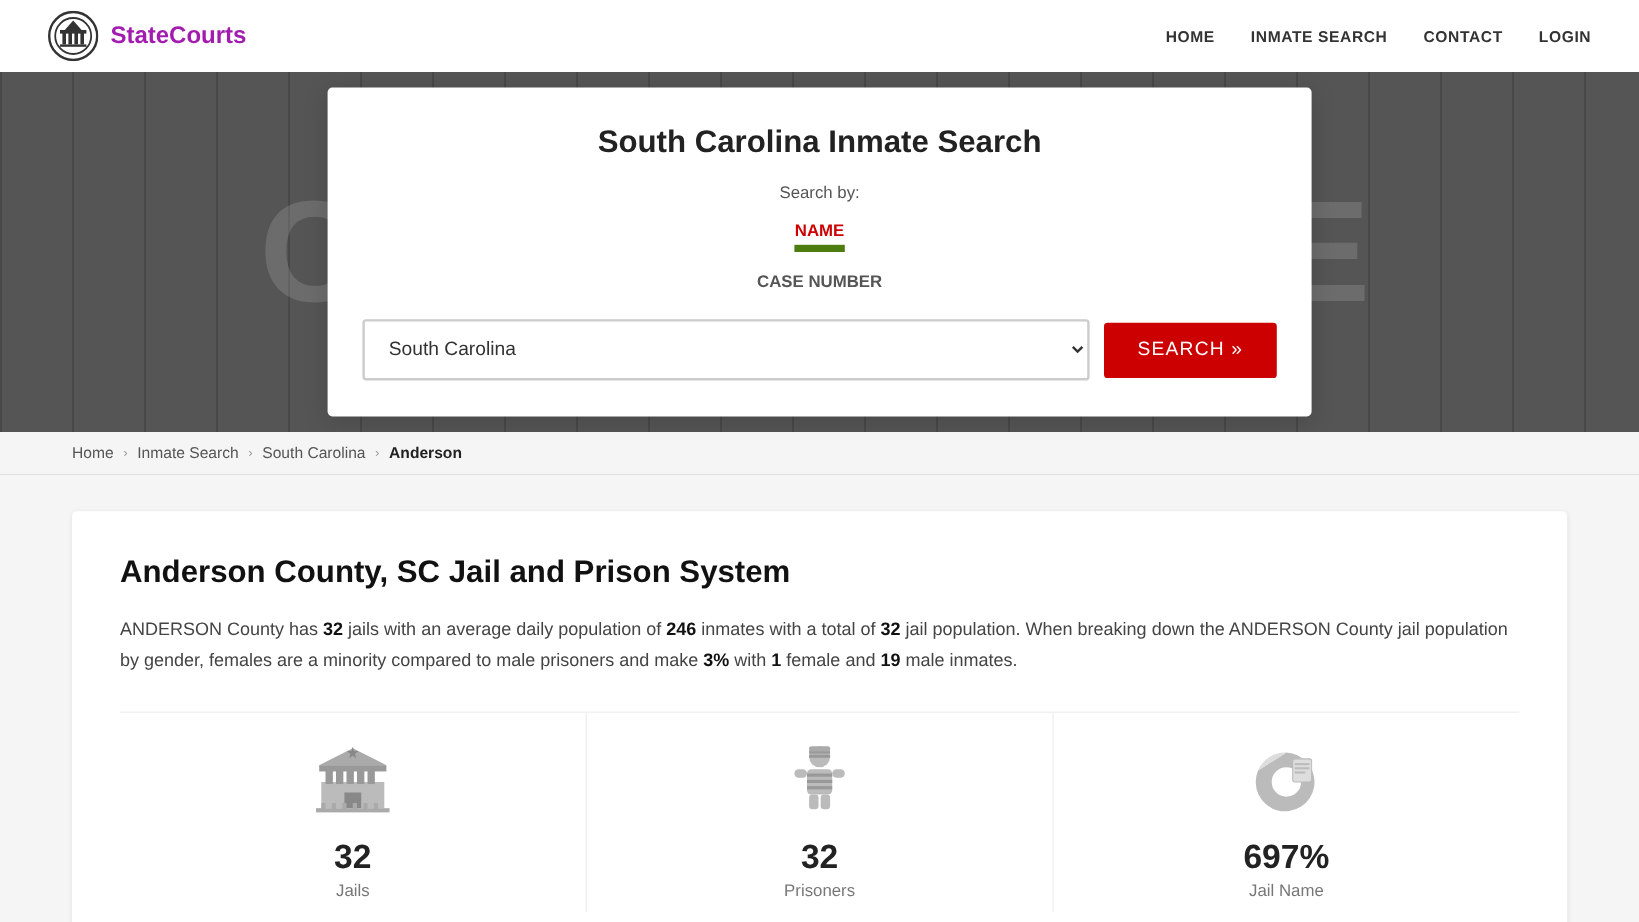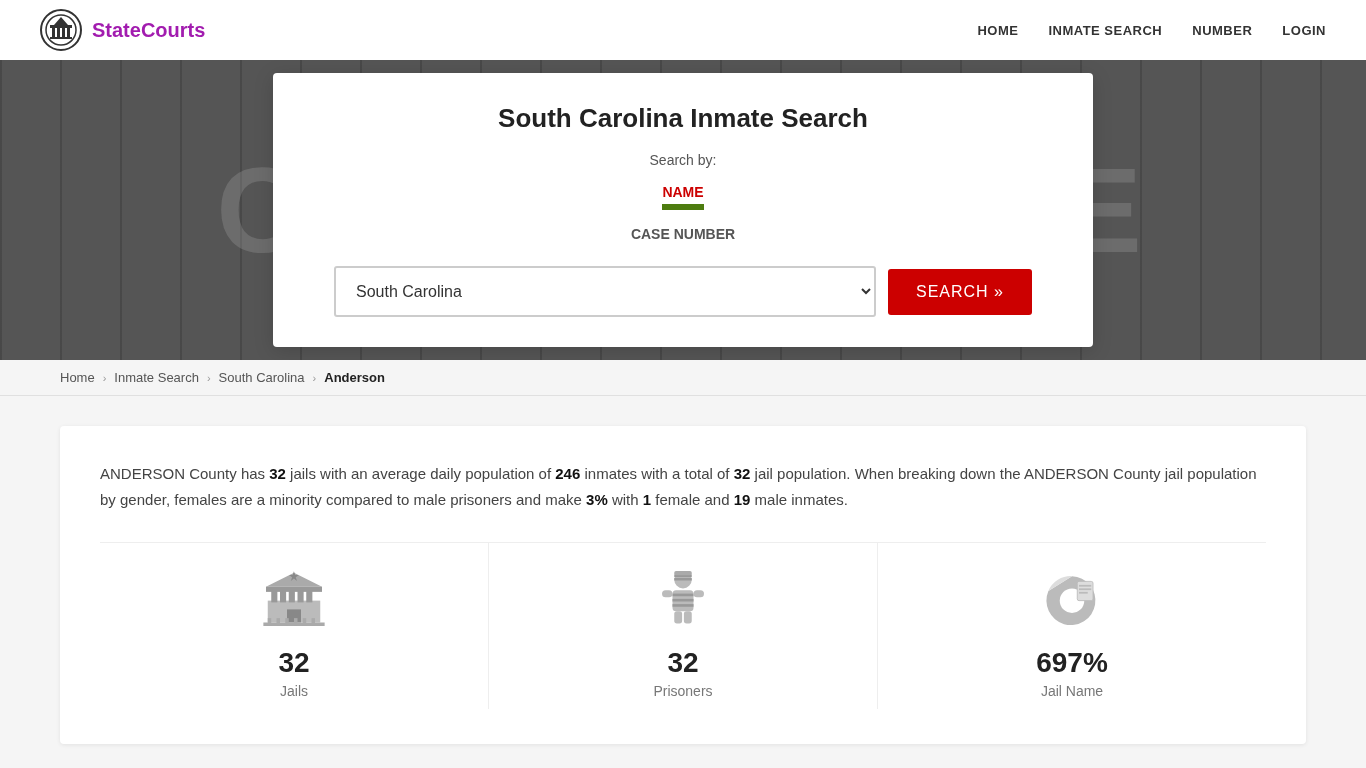--- a/index.html
+++ b/index.html
@@ -77,21 +77,21 @@
       white-space: nowrap;
       user-select: none;
     }
 
     
     .search-card {
       position: relative;
       z-index: 5;
       background: white;
       border-radius: 4px;
-      padding: 30px 61px;
+      padding: 30px 29px;
       width: 820px;
       box-shadow: 0 4px 20px rgba(0,0,0,0.15);
     }
     .search-card-title {
       text-align: center;
       font-size: 26px;
       font-weight: bold;
       color: #222;
       margin-bottom: 18px;
     }
@@ -266,21 +266,21 @@
       <rect x="10" y="16" width="22" height="3" fill="#333"></rect>
       <rect x="10" y="28" width="22" height="2" fill="#333"></rect>
 
       <polygon points="21,8 14,16 28,16" fill="#333"></polygon>
     </svg>
     <span class="logo-text">StateCourts</span>
   </div>
   <nav class="nav-links">
     <a class="nav-link">HOME</a>
     <a class="nav-link">INMATE SEARCH</a>
-    <a class="nav-link">NUMBER</a>
+    <a class="nav-link">CONTACT</a>
     <a class="nav-link">LOGIN</a>
   </nav>
 </header>
 
 <section class="hero">
   <div class="hero-bg">
     <span class="hero-bg-text">COURTHOUSE</span>
   </div>
   <div class="search-card">
     <h1 class="search-card-title">South Carolina Inmate Search</h1>
@@ -302,20 +302,21 @@
   <span class="breadcrumb-sep">›</span>
   <a>Inmate Search</a>
   <span class="breadcrumb-sep">›</span>
   <a>South Carolina</a>
   <span class="breadcrumb-sep">›</span>
   <span class="breadcrumb-current">Anderson</span>
 </nav>
 
 <main class="main-content">
   <div class="content-card">
+    <h2 class="county-title">Anderson County, SC Jail and Prison System</h2>
     <p class="county-desc">
       <span>ANDERSON</span><span> County has </span><strong>32</strong><span> jails with an average daily population of </span><strong>246</strong><span> inmates with a total of </span><strong>32</strong><span> jail population. When breaking down the ANDERSON County jail population by gender, females are a minority compared to male prisoners and make </span><strong>3%</strong><span> with </span><strong>1</strong><span> female and </span><strong>19</strong><span> male inmates.</span>
     </p>
 
     <div class="stats-row">
 
       <div class="stat-item">
         <div class="stat-icon court-icon">
           <svg viewBox="0 0 80 70" xmlns="http://www.w3.org/2000/svg" fill="#aaa">
 

